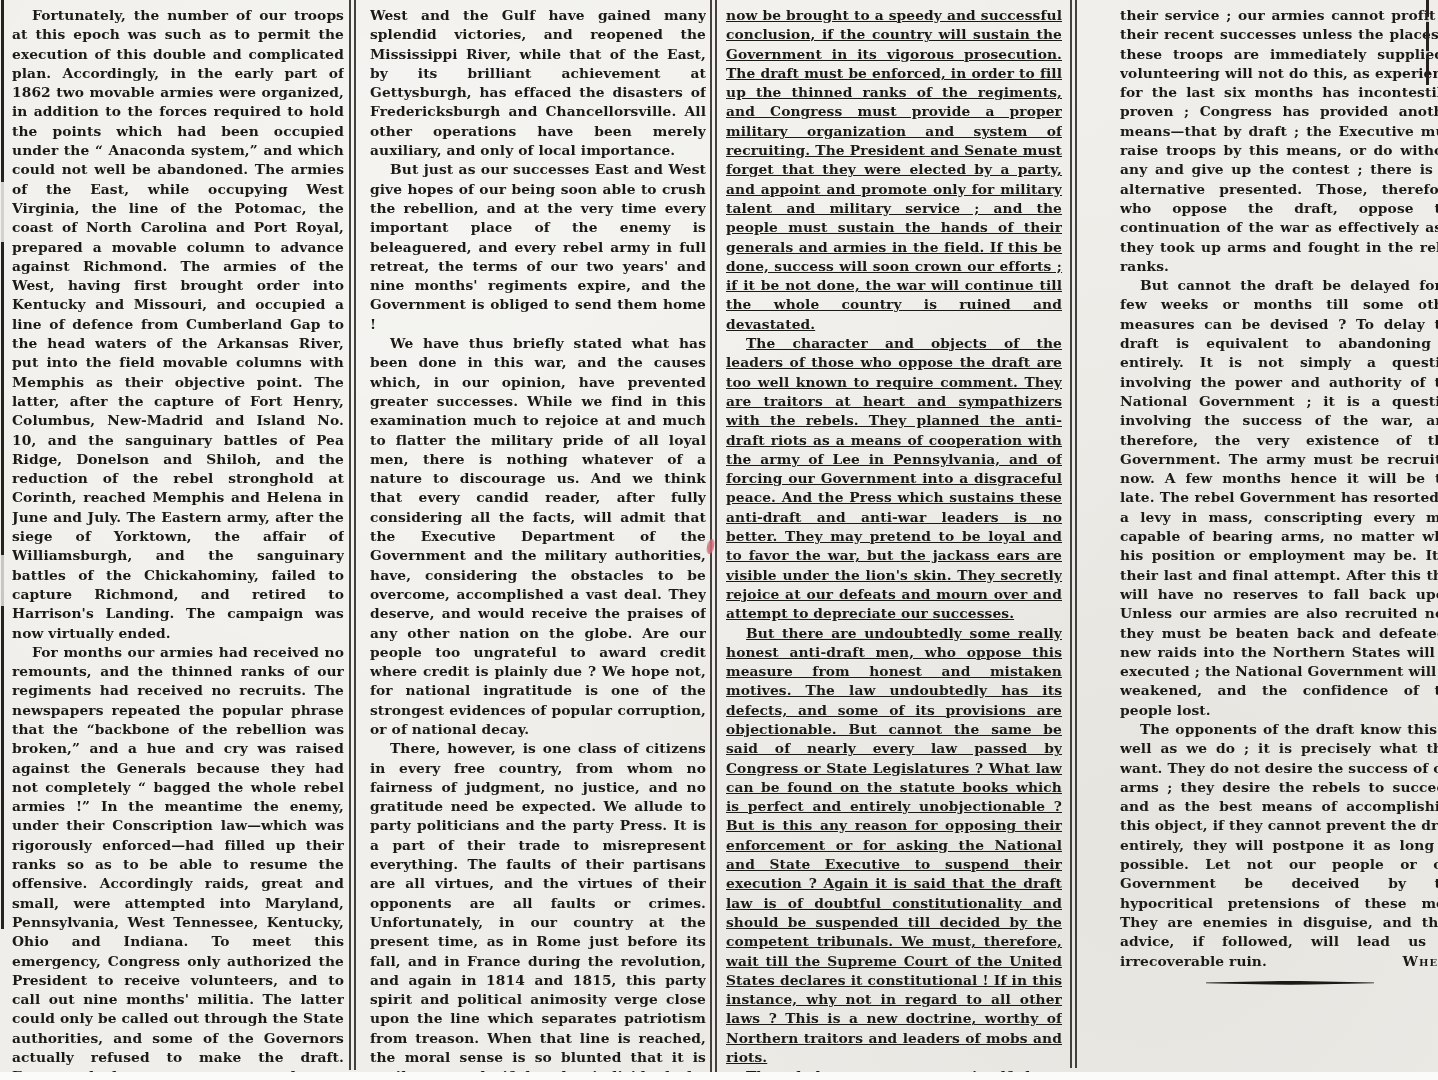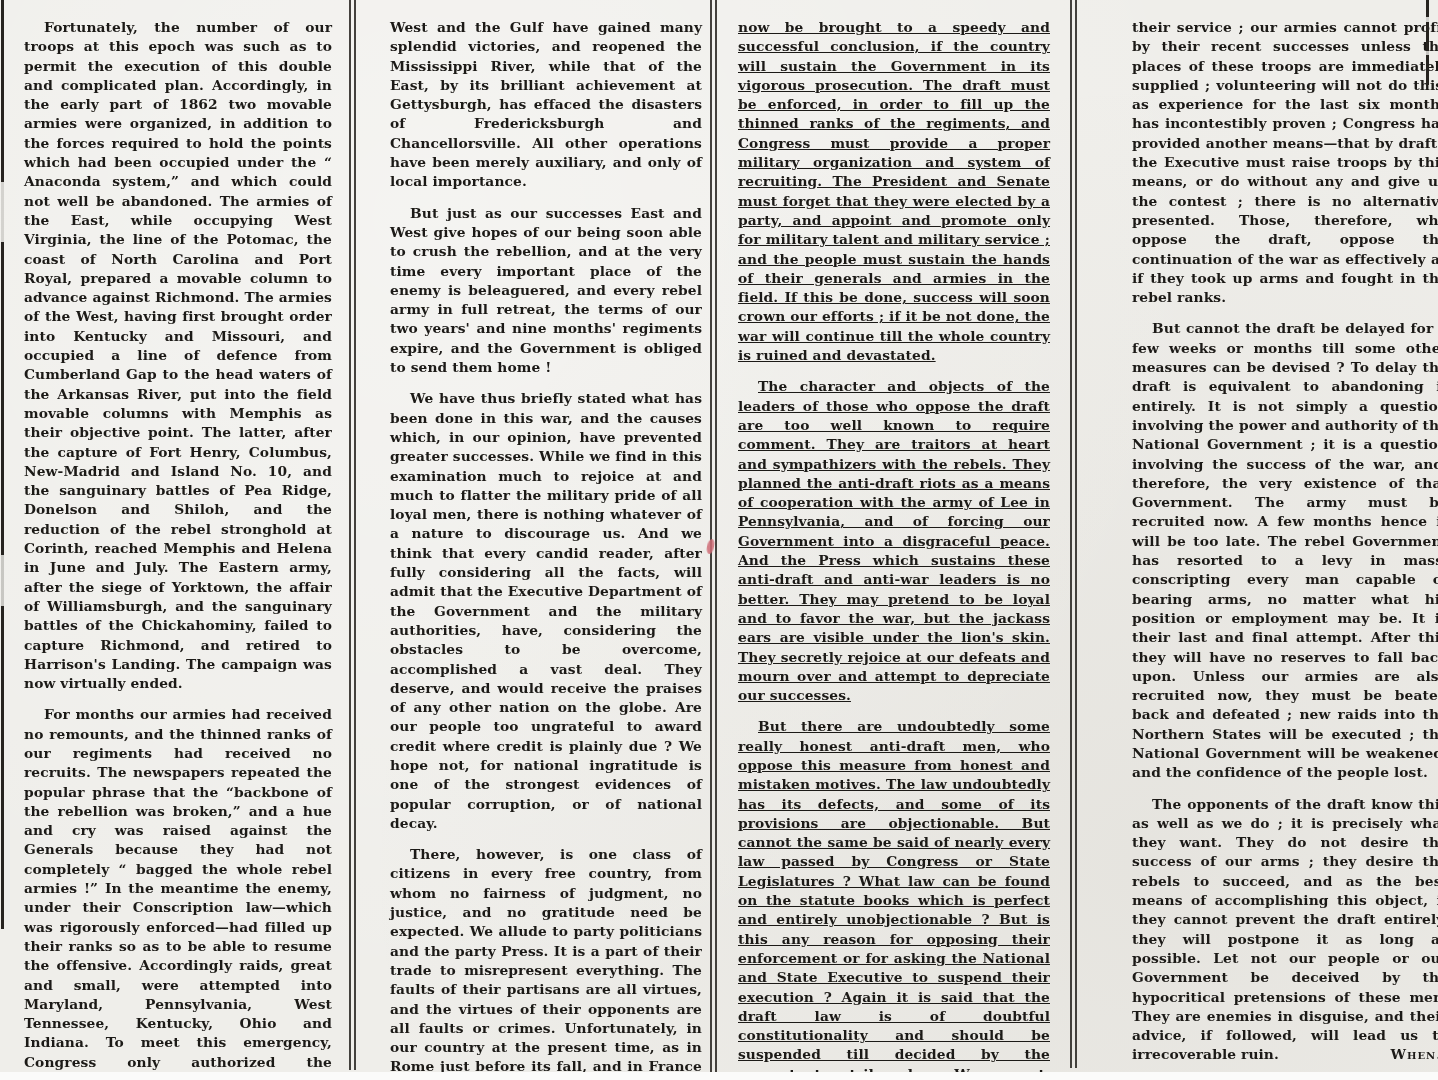--- a/index.html
+++ b/index.html
@@ -17,21 +17,21 @@
     position: absolute; left: 0; bottom: 0; width: 100%; height: 8px; background: #fbfbfa;
   }
 
   .col {
     position: absolute; top: 6px; bottom: 4px; overflow: hidden;
     color: #1c1a17;
     font-size: 13.8px; line-height: 19.3px; font-weight: bold;
     text-align: justify;
     letter-spacing: 0.1px;
   }
-  .col p { margin: 12px; }
+  .col p { margin: 0; }
   .indent { text-indent: 20px; }
 
   .divider {
     position: absolute; top: 0; width: 7px;
     border-left: 2px solid #26231f;
     border-right: 2px solid #26231f;
     opacity: 0.85;
     filter: blur(0.3px);
   }
   .edge-rule {
@@ -66,21 +66,21 @@
   <div class="edge-rule" style="left:1px; top:0; height:1010px;"></div>
 
   <div class="col" style="left:12px; width:332px;">
     <p class="indent">Fortunately, the number of our troops at this epoch was such as to permit the execution of this double and complicated plan. Accordingly, in the early part of 1862 two movable armies were organized, in addition to the forces required to hold the points which had been occupied under the “ Anaconda system,” and which could not well be abandoned. The armies of the East, while occupying West Virginia, the line of the Potomac, the coast of North Carolina and Port Royal, prepared a movable column to advance against Richmond. The armies of the West, having first brought order into Kentucky and Missouri, and occupied a line of defence from Cumberland Gap to the head waters of the Arkansas River, put into the field movable columns with Memphis as their objective point. The latter, after the capture of Fort Henry, Columbus, New-Madrid and Island No. 10, and the sanguinary battles of Pea Ridge, Donelson and Shiloh, and the reduction of the rebel stronghold at Corinth, reached Memphis and Helena in June and July. The Eastern army, after the siege of Yorktown, the affair of Williamsburgh, and the sanguinary battles of the Chickahominy, failed to capture Richmond, and retired to Harrison's Landing. The campaign was now virtually ended.</p>
     <p class="indent">For months our armies had received no remounts, and the thinned ranks of our regiments had received no recruits. The newspapers repeated the popular phrase that the “backbone of the rebellion was broken,” and a hue and cry was raised against the Generals because they had not completely “ bagged the whole rebel armies !” In the meantime the enemy, under their Conscription law—which was rigorously enforced—had filled up their ranks so as to be able to resume the offensive. Accordingly raids, great and small, were attempted into Maryland, Pennsylvania, West Tennessee, Kentucky, Ohio and Indiana. To meet this emergency, Congress only authorized the President to receive volunteers, and to call out nine months' militia. The latter could only be called out through the State authorities, and some of the Governors actually refused to make the draft. Fortunately, however, troops enough were obtained to check the enemy's raids and turn the tide of war.</p>
 
   </div>
 
   <div class="divider" style="left:349px; height:1070px;"></div>
 
-  <div class="col" style="left:378px; width:336px;">
+  <div class="col" style="left:370px; width:336px;">
     <p>West and the Gulf have gained many splendid victories, and reopened the Mississippi River, while that of the East, by its brilliant achievement at Gettysburgh, has effaced the disasters of Fredericksburgh and Chancellorsville. All other operations have been merely auxiliary, and only of local importance.</p>
     <p class="indent">But just as our successes East and West give hopes of our being soon able to crush the rebellion, and at the very time every important place of the enemy is beleaguered, and every rebel army in full retreat, the terms of our two years' and nine months' regiments expire, and the Government is obliged to send them home !</p>
     <p class="indent">We have thus briefly stated what has been done in this war, and the causes which, in our opinion, have prevented greater successes. While we find in this examination much to rejoice at and much to flatter the military pride of all loyal men, there is nothing whatever of a nature to discourage us. And we think that every candid reader, after fully considering all the facts, will admit that the Executive Department of the Government and the military authorities, have, considering the obstacles to be overcome, accomplished a vast deal. They deserve, and would receive the praises of any other nation on the globe. Are our people too ungrateful to award credit where credit is plainly due ? We hope not, for national ingratitude is one of the strongest evidences of popular corruption, or of national decay.</p>
     <p class="indent">There, however, is one class of citizens in every free country, from whom no fairness of judgment, no justice, and no gratitude need be expected. We allude to party politicians and the party Press. It is a part of their trade to misrepresent everything. The faults of their partisans are all virtues, and the virtues of their opponents are all faults or crimes. Unfortunately, in our country at the present time, as in Rome just before its fall, and in France during the revolution, and again in 1814 and 1815, this party spirit and political animosity verge close upon the line which separates patriotism from treason. When that line is reached, the moral sense is so blunted that it is easily crossed; if by the individual, he meets the traitor's fate ; if by a community, it plunges into the vortex of national ruin.</p>
 
   </div>
 
   <div class="divider" style="left:710px; height:1075px;"></div>
 
   <div class="red-mark"></div>

